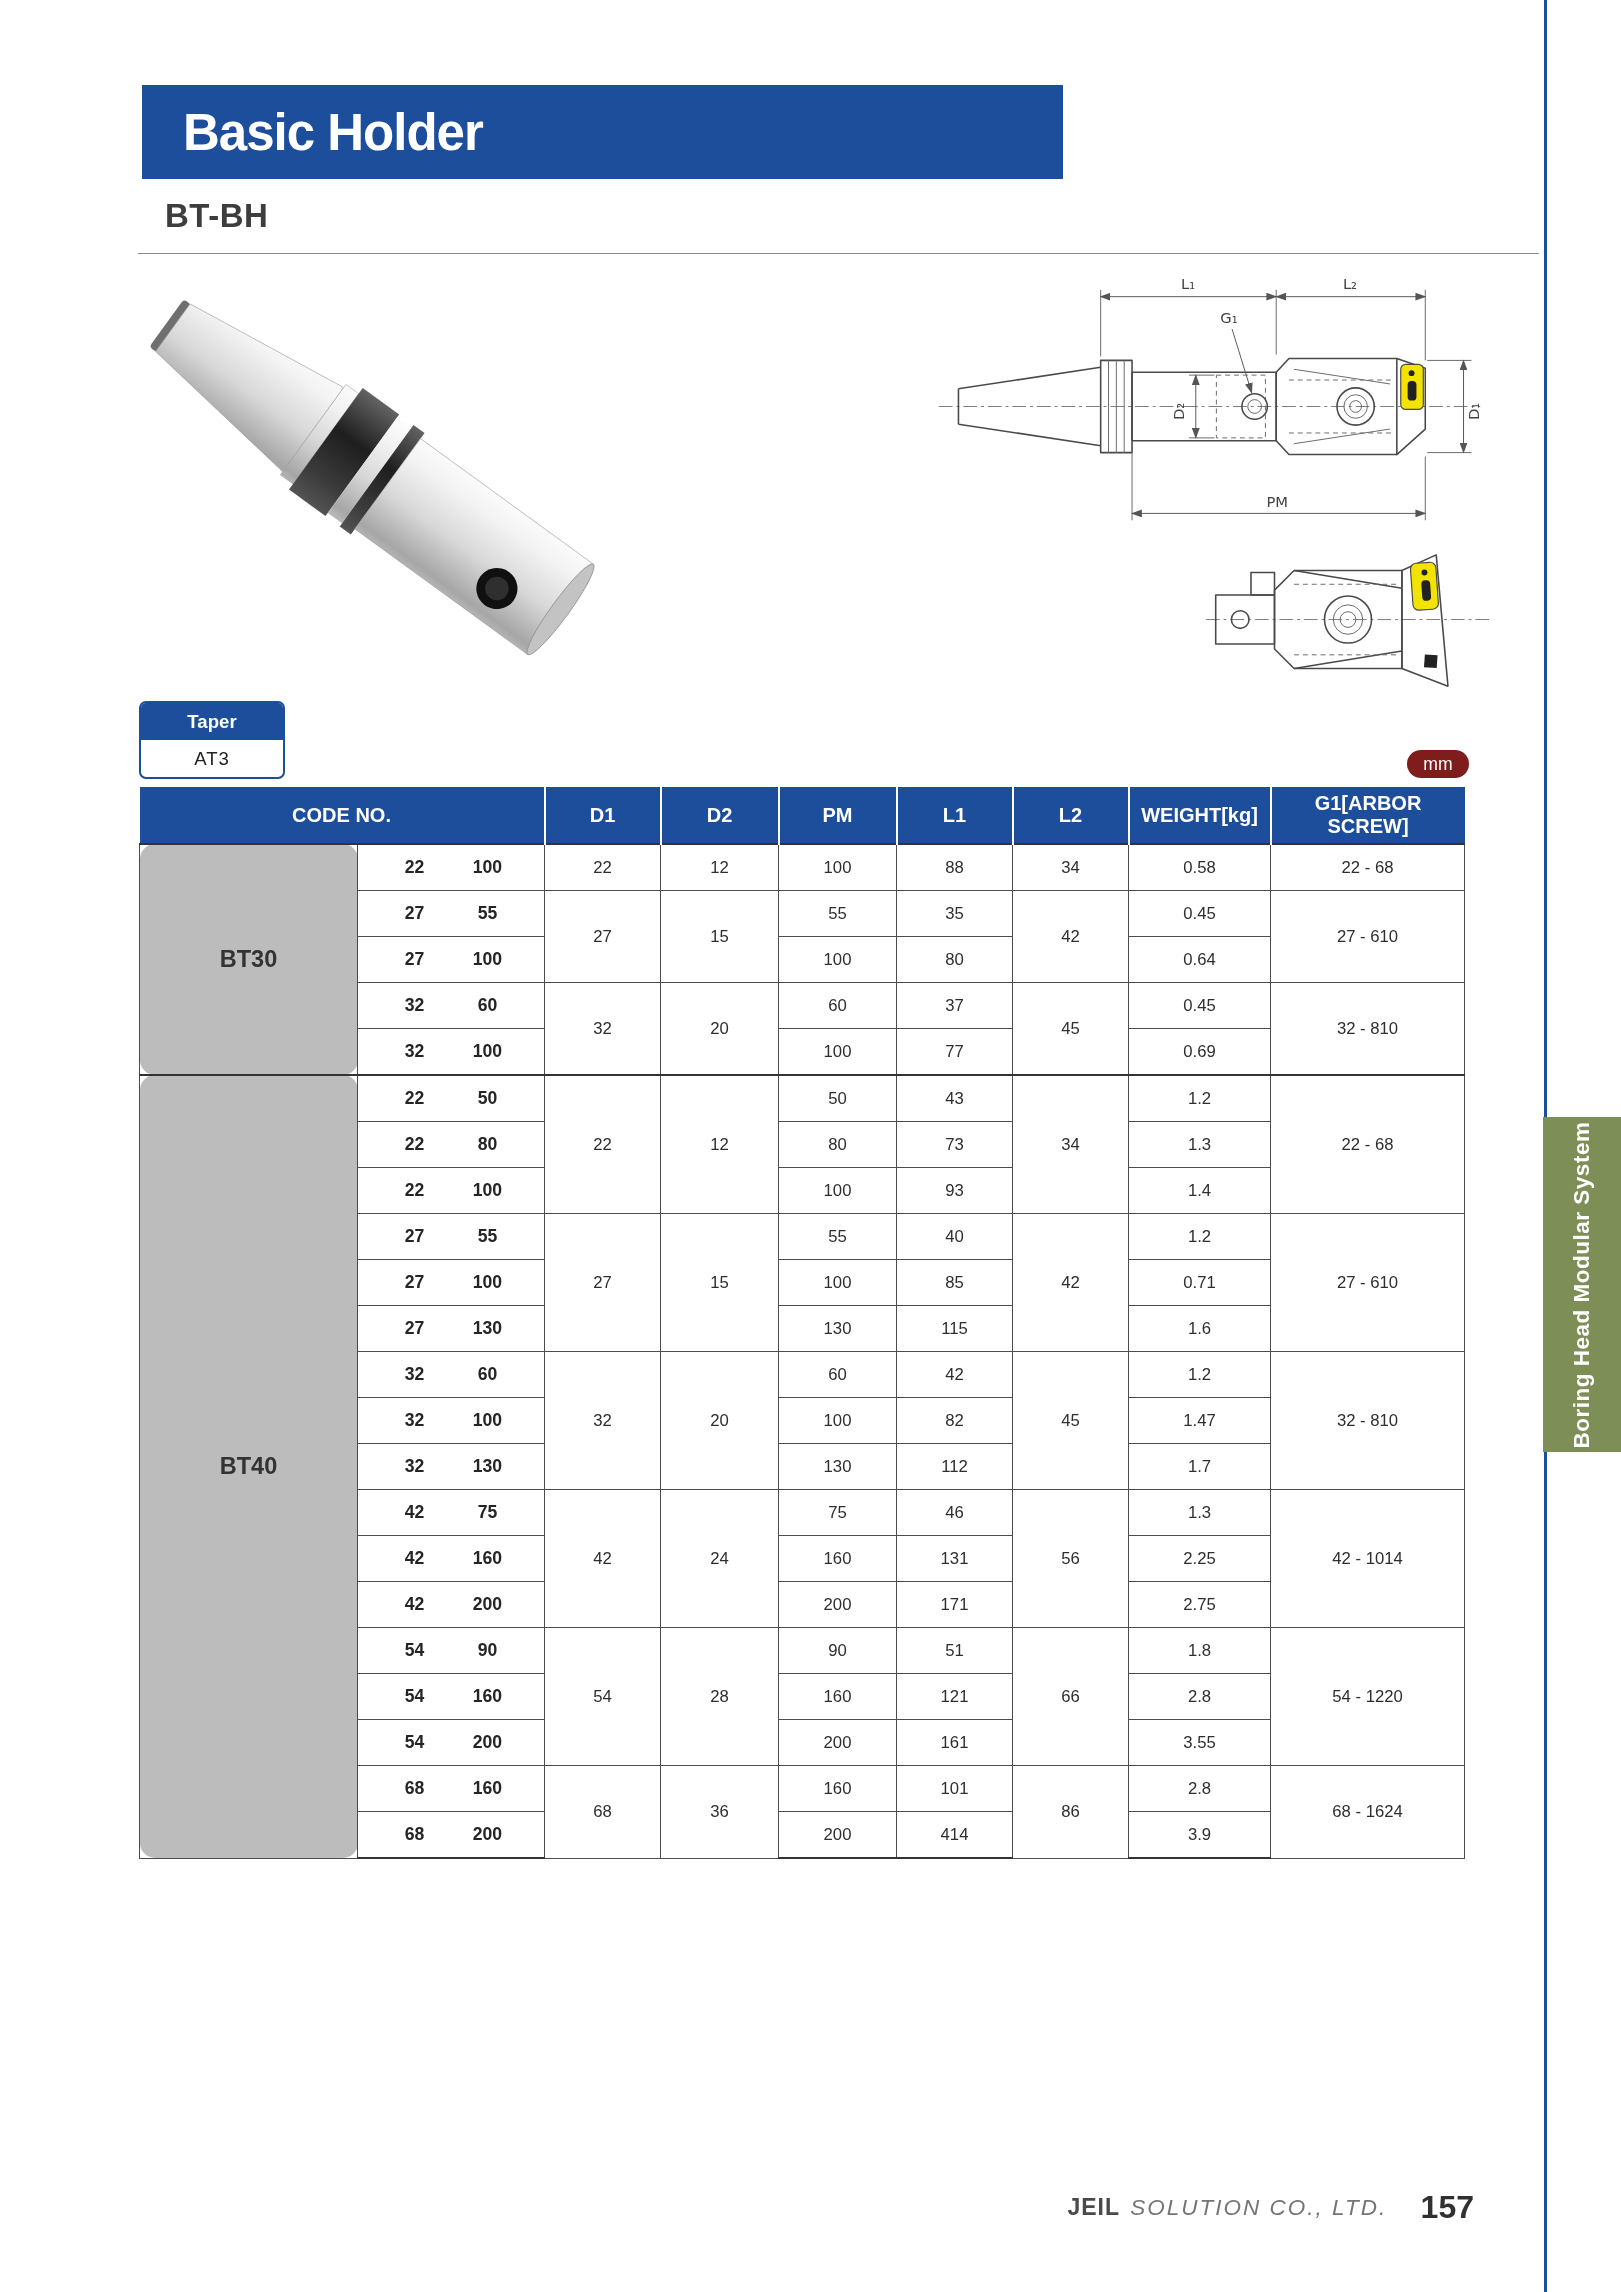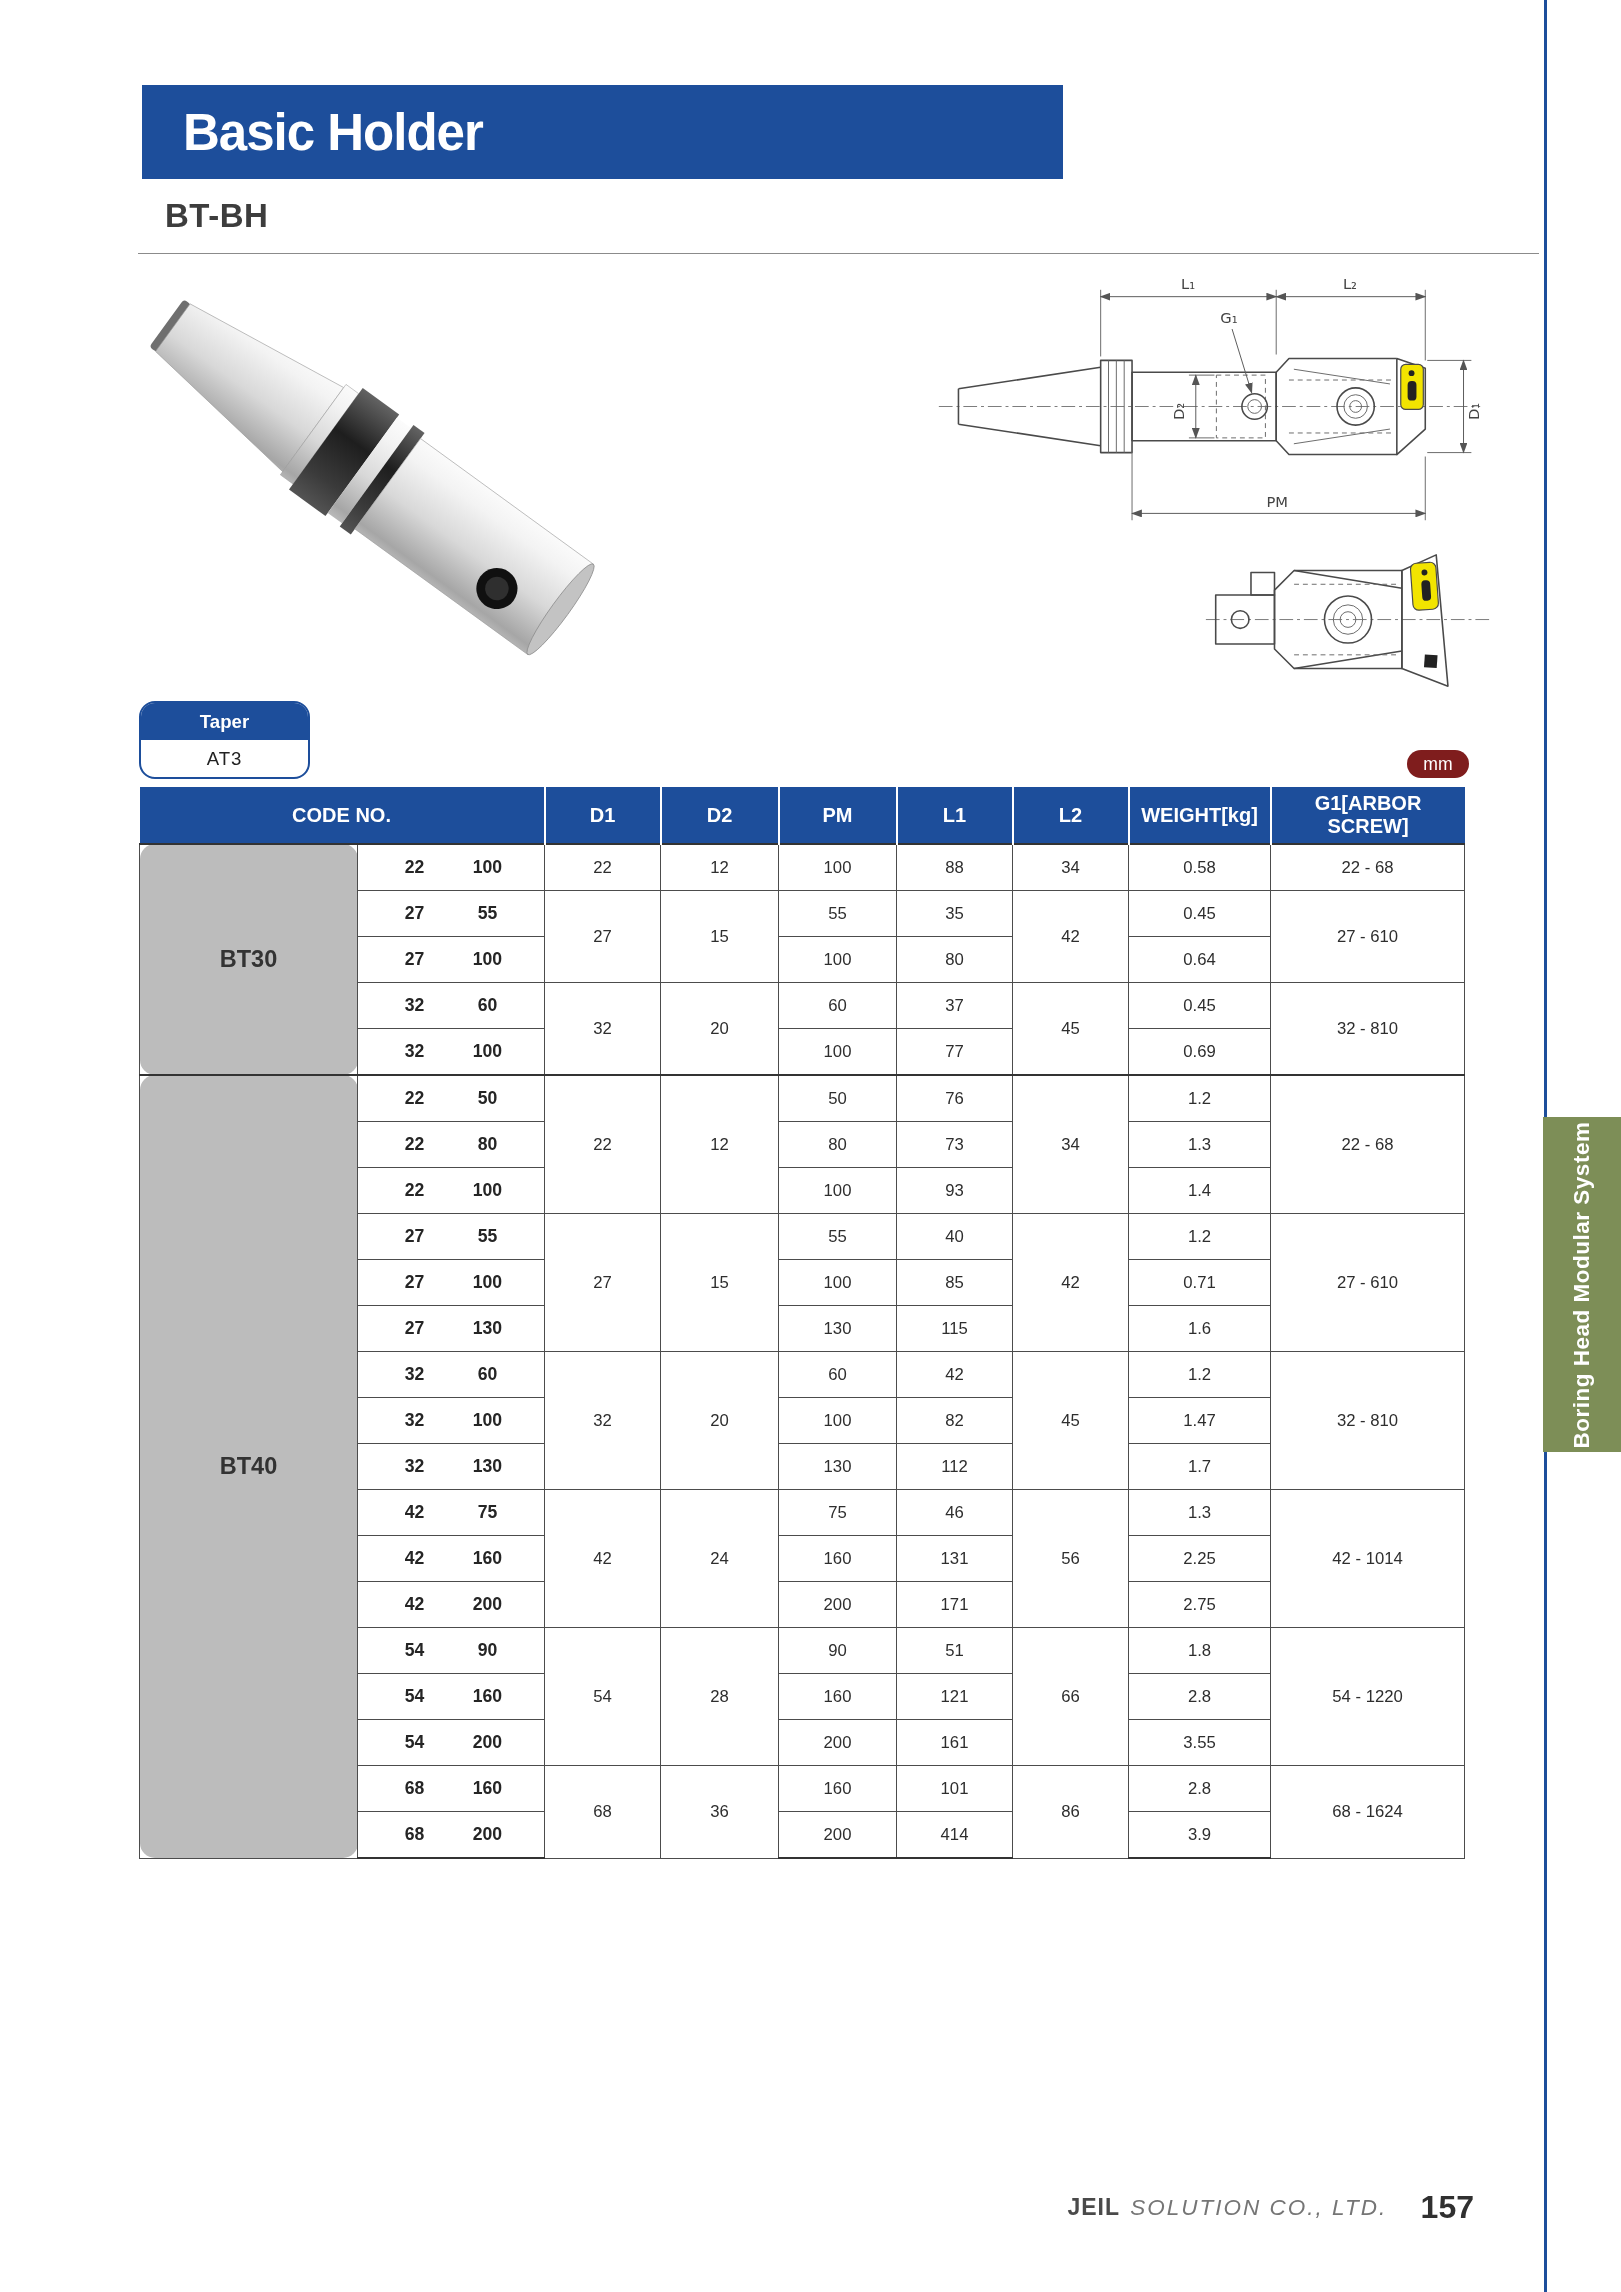--- a/index.html
+++ b/index.html
@@ -26,22 +26,22 @@
   .tech-drawing2{position:absolute;left:1201px;top:541px;}
   .part{fill:none;stroke:#4a4a4a;stroke-width:1.6;stroke-linejoin:round;}
   .thin{fill:none;stroke:#6a6a6a;stroke-width:1;}
   .dash{fill:none;stroke:#6a6a6a;stroke-width:1;stroke-dasharray:5 4;}
   .cline{fill:none;stroke:#7a7a7a;stroke-width:1;stroke-dasharray:14 4 3 4;}
   .dim{fill:none;stroke:#5a5a5a;stroke-width:1;}
   .dlabel{font-size:15px;fill:#444;font-family:"DejaVu Sans",sans-serif;}
 
   
   .taper-badge{
-    position:absolute;left:139px;top:701px;width:171px;height:78px;
-    border:2px solid var(--accent,#1d4e9b);border-radius:16px;overflow:hidden;background:#fff;box-sizing:border-box;
+    position:absolute;left:139px;top:701px;width:146px;height:78px;
+    border:2px solid var(--accent,#1d4e9b);border-radius:7px;overflow:hidden;background:#fff;box-sizing:border-box;
   }
   .taper-head{background:var(--accent,#1d4e9b);color:#fff;font-weight:bold;font-size:18.6px;text-align:center;height:37px;line-height:37px;}
   .taper-value{color:#222;font-size:18.6px;text-align:center;height:37px;line-height:37px;letter-spacing:1px;}
   .mm-pill{
     position:absolute;left:1407px;top:750px;width:62px;height:28px;border-radius:14.7px;
     background:#7f1d1d;color:#fff;font-size:17.6px;display:flex;align-items:center;justify-content:center;
   }
 
   
   .spec-table{
@@ -300,21 +300,21 @@
         <td class="group" rowspan="17">BT40</td>
         <td class="code">
           <div class="code-wrap">
             <span class="c1">22</span>
             <span class="c2">50</span>
           </div>
         </td>
         <td rowspan="3">22</td>
         <td rowspan="3">12</td>
         <td>50</td>
-        <td>76</td>
+        <td>43</td>
         <td rowspan="3">34</td>
         <td>1.2</td>
         <td rowspan="3">22 - 68</td>
       </tr>
       <tr class="">
         <td class="code">
           <div class="code-wrap">
             <span class="c1">22</span>
             <span class="c2">80</span>
           </div>

